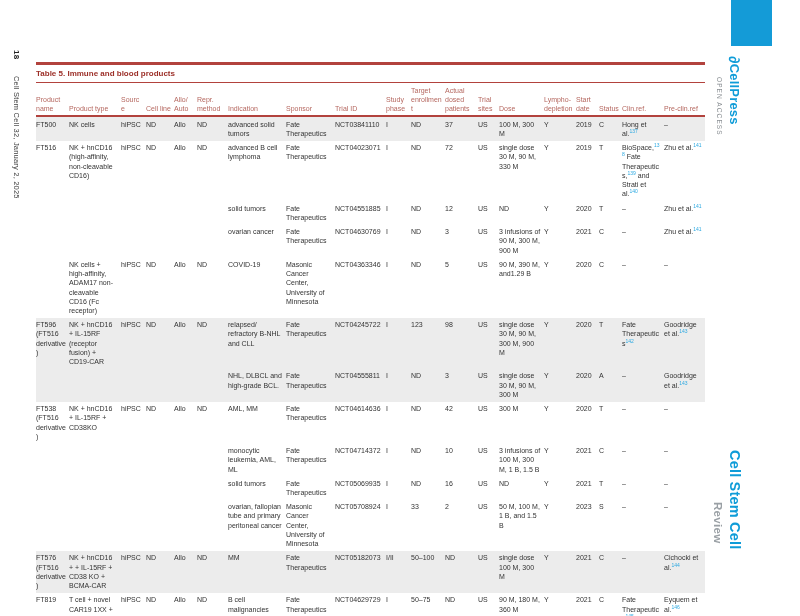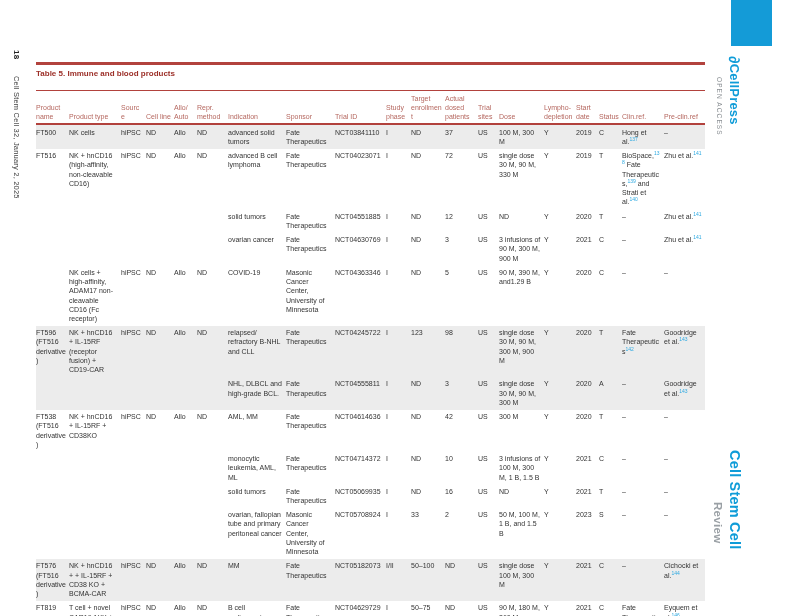--- a/index.html
+++ b/index.html
@@ -24,21 +24,21 @@
   .logo-glyph { font-size:15px; font-weight:bold; }
   .brand-sub { font-size:6.5px; color:#8b9094; letter-spacing:1.1px; margin-top:21px; }
   .journal-vert { position:absolute; left:712px; top:450px; writing-mode:vertical-rl; }
   .journal-name { font-size:14.5px; font-weight:bold; color:#0f9cd8; margin-left:3px; letter-spacing:.2px; }
   .article-type { font-size:11.5px; font-weight:bold; color:#9aa0a5; margin-top:52px; letter-spacing:.3px; }
 
   
   .table-wrap { position:absolute; left:36px; top:62px; width:669px; }
   .table-title {
     border-top:3px solid #b2423d; border-bottom:1px solid #b2423d;
-    padding:4px 0 12px; color:#9c2f28; font-weight:bold; font-size:8px;
+    padding:4px 0 4px; color:#9c2f28; font-weight:bold; font-size:8px;
   }
   table { width:100%; border-collapse:collapse; table-layout:fixed; }
   th {
     color:#b5675f; font-weight:normal; text-align:left; vertical-align:bottom;
     padding:3px 3px 2px 0; font-size:7px; line-height:1.3;
     border-bottom:2px solid #b2423d; overflow-wrap:break-word;
   }
   td {
     vertical-align:top; padding:2.5px 3px 2.5px 0; font-size:7px; line-height:1.32;
     color:#333; overflow-wrap:break-word;

